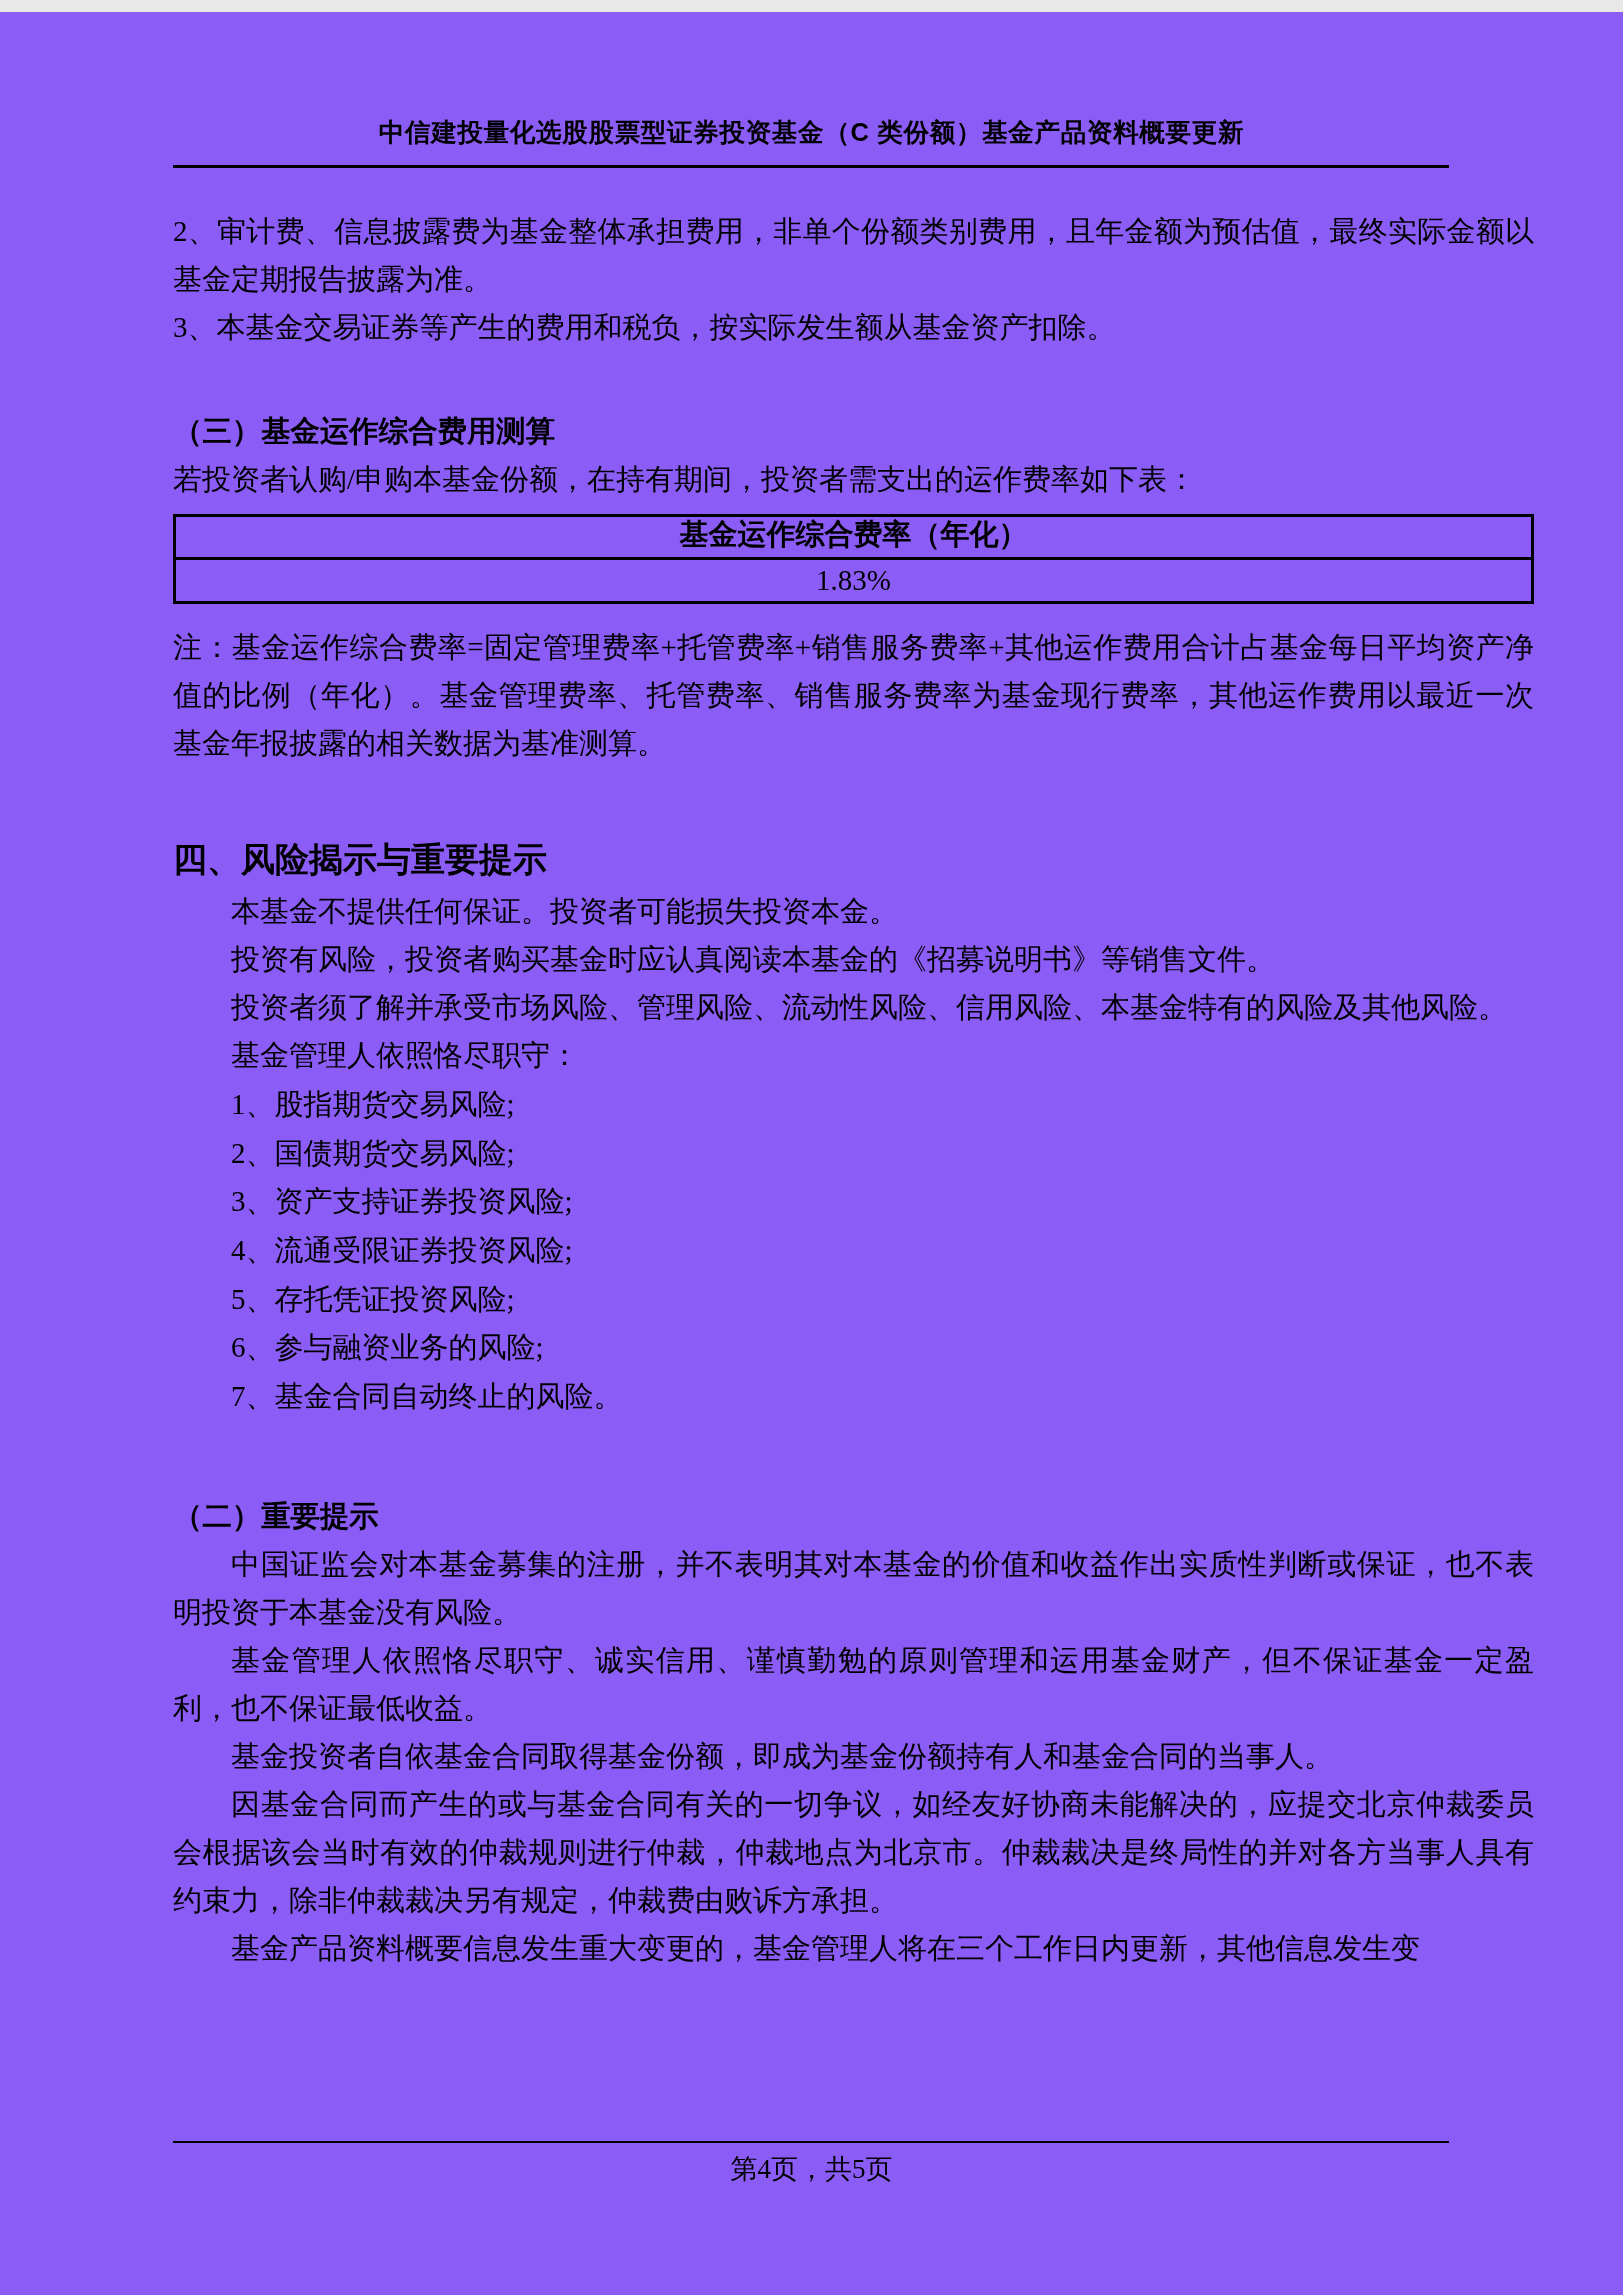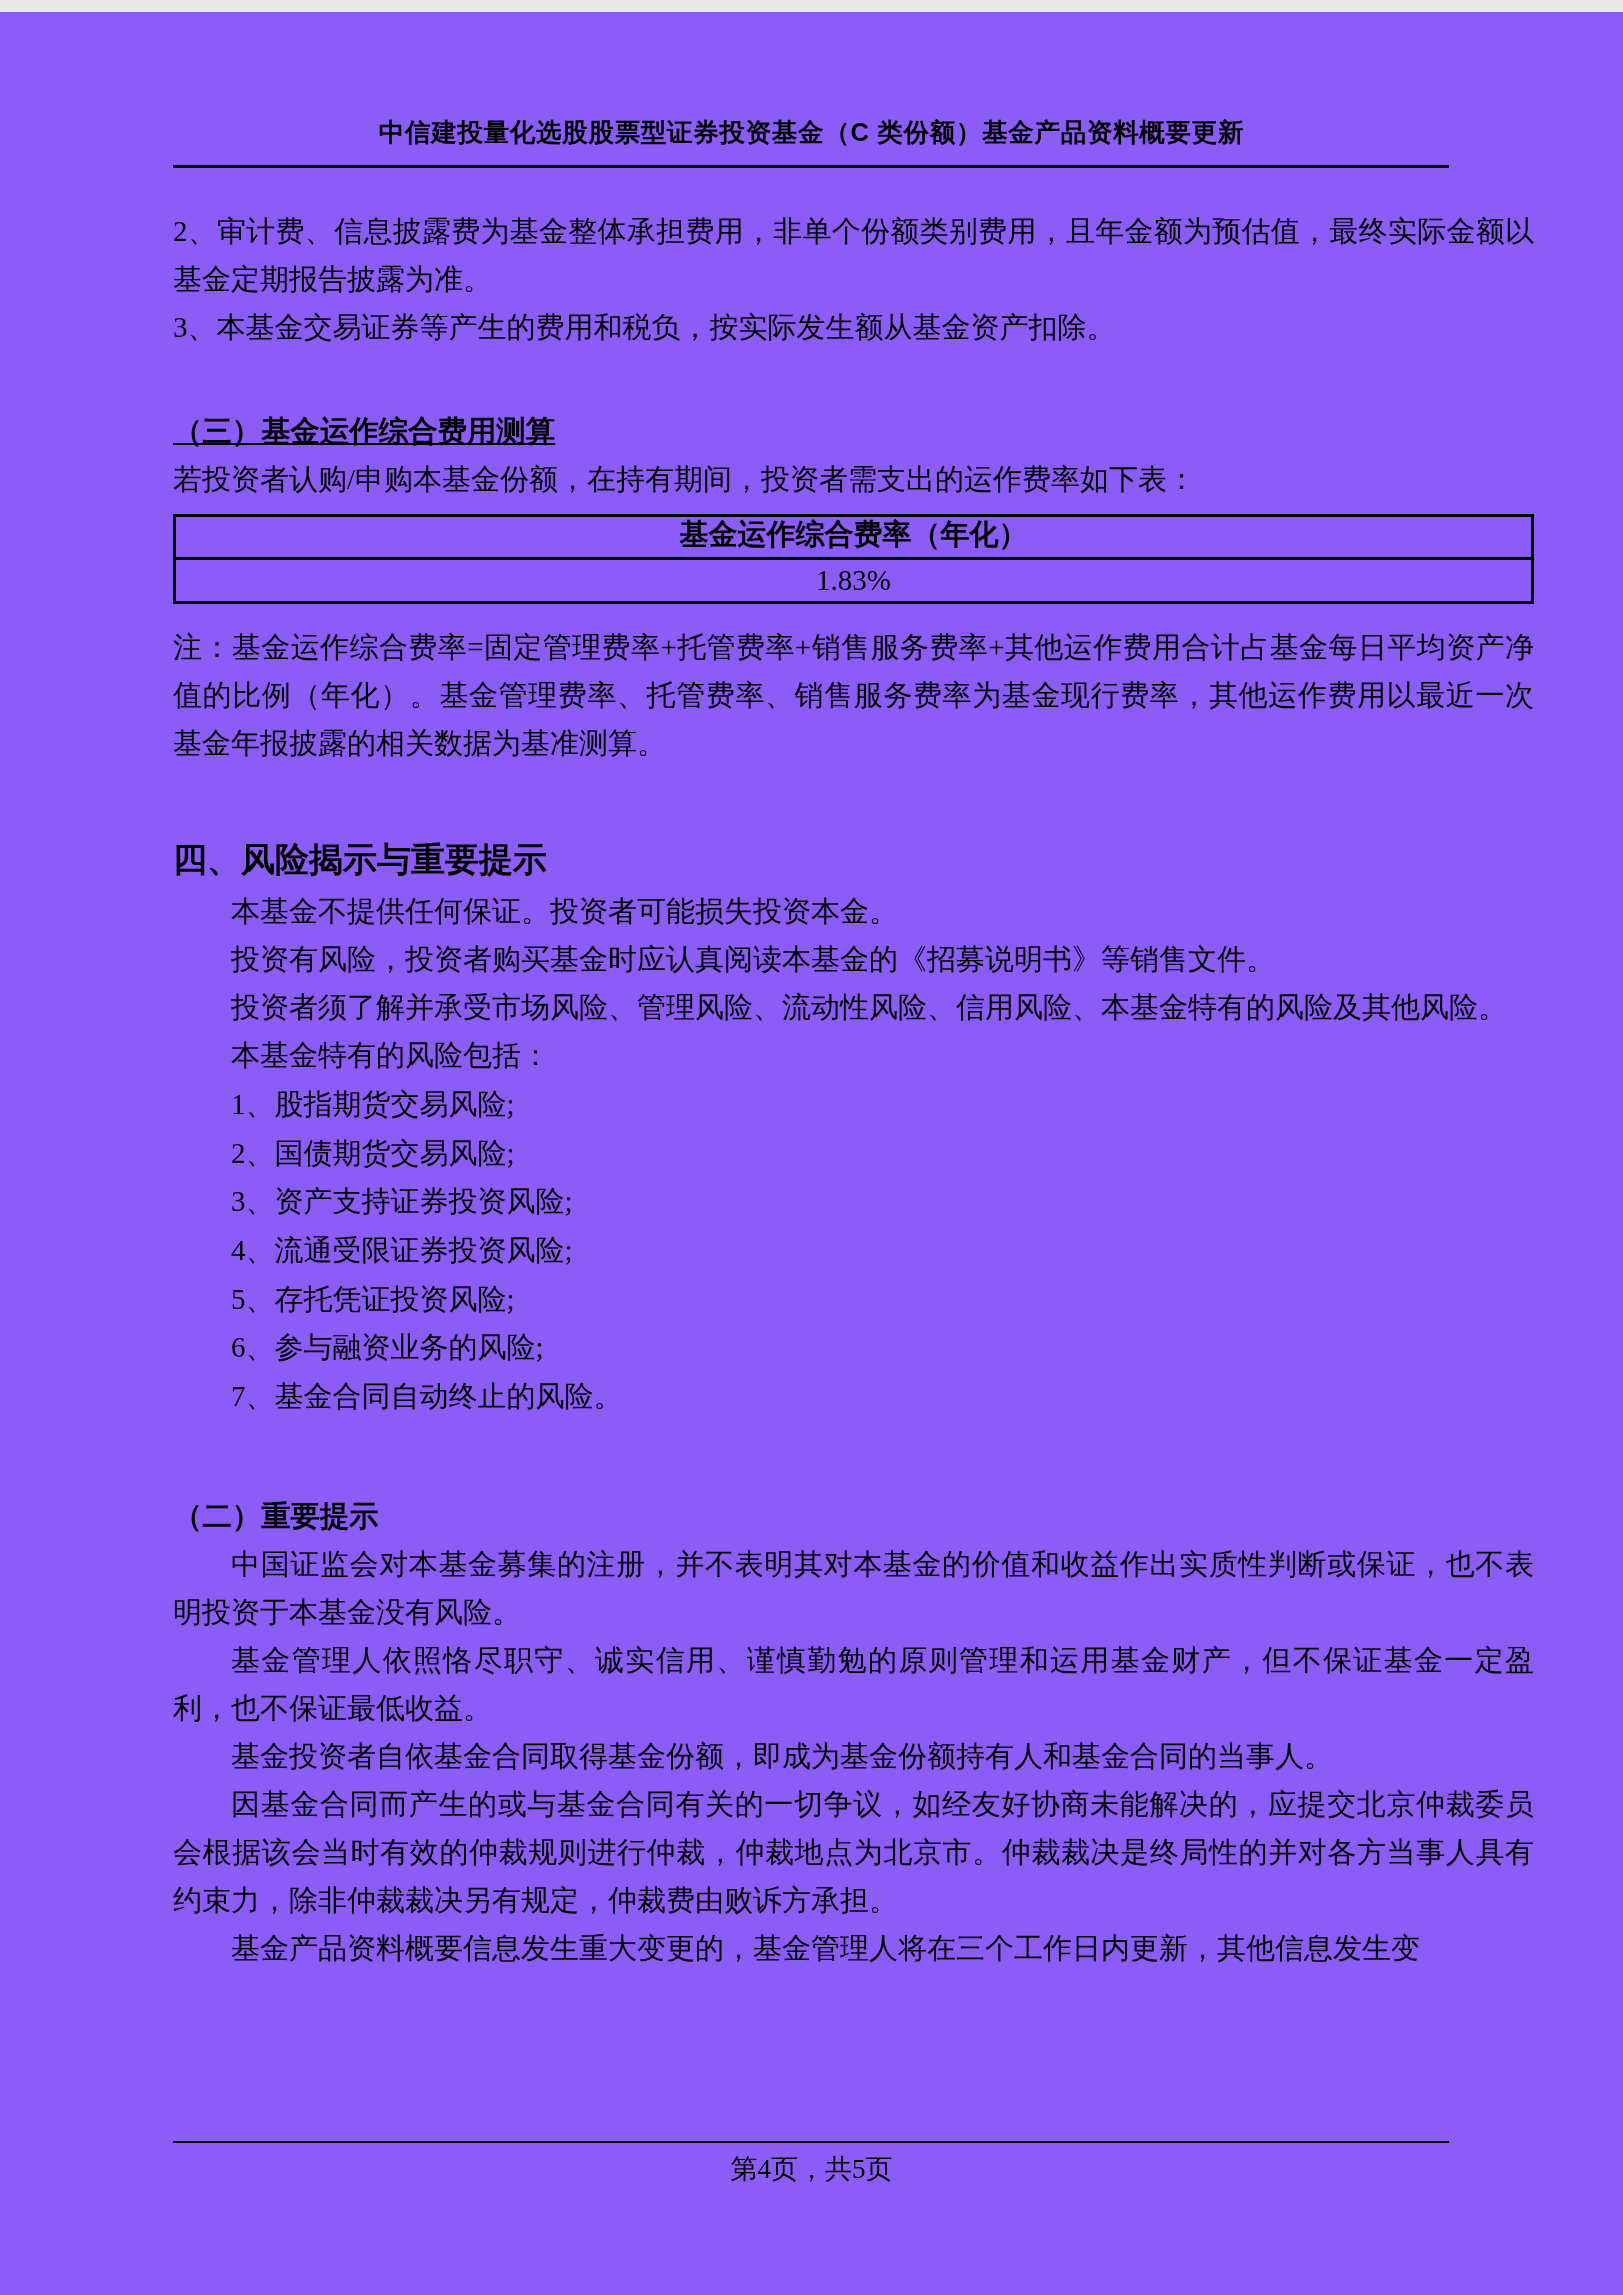--- a/index.html
+++ b/index.html
@@ -35,21 +35,21 @@
   p.indent { text-indent:58px; }
   p.risk-item { margin:0.7px 0; }
   .h-sub {
     font-family:"Liberation Sans","DejaVu Sans",sans-serif;
     font-weight:bold;
     font-size:29.4px;
     line-height:48px;
     margin:0;
     text-align:left;
   }
-  .gap-lg { margin-top:56px;text-decoration:underline; }
+  .gap-lg { margin-top:56px; }
   .gap-xl { margin-top:72px; }
   .gap-sm { margin-top:6.5px; }
   .h-main {
     font-family:"Liberation Sans","DejaVu Sans",sans-serif;
     font-weight:bold;
     font-size:34px;
     line-height:55px;
     margin:65px 0 0 0;
     text-align:left;
   }
@@ -113,21 +113,21 @@
       </tbody>
     </table>
 
     <p class="para">注：基金运作综合费率=固定管理费率+托管费率+销售服务费率+其他运作费用合计占基金每日平均资产净值的比例（年化）。基金管理费率、托管费率、销售服务费率为基金现行费率，其他运作费用以最近一次基金年报披露的相关数据为基准测算。</p>
 
     <p class="h-main">四、风险揭示与重要提示</p>
 
     <p class="para indent">本基金不提供任何保证。投资者可能损失投资本金。</p>
     <p class="para indent">投资有风险，投资者购买基金时应认真阅读本基金的《招募说明书》等销售文件。</p>
     <p class="para indent">投资者须了解并承受市场风险、管理风险、流动性风险、信用风险、本基金特有的风险及其他风险。</p>
-    <p class="para indent">本基金特有的风险包括：</p>
+    <p class="para indent">基金管理人依照恪尽职守：</p>
 
     <p class="para indent risk-item">1、股指期货交易风险;</p>
     <p class="para indent risk-item">2、国债期货交易风险;</p>
     <p class="para indent risk-item">3、资产支持证券投资风险;</p>
     <p class="para indent risk-item">4、流通受限证券投资风险;</p>
     <p class="para indent risk-item">5、存托凭证投资风险;</p>
     <p class="para indent risk-item">6、参与融资业务的风险;</p>
     <p class="para indent risk-item">7、基金合同自动终止的风险。</p>
 
     <p class="h-sub gap-xl">（二）重要提示</p>

